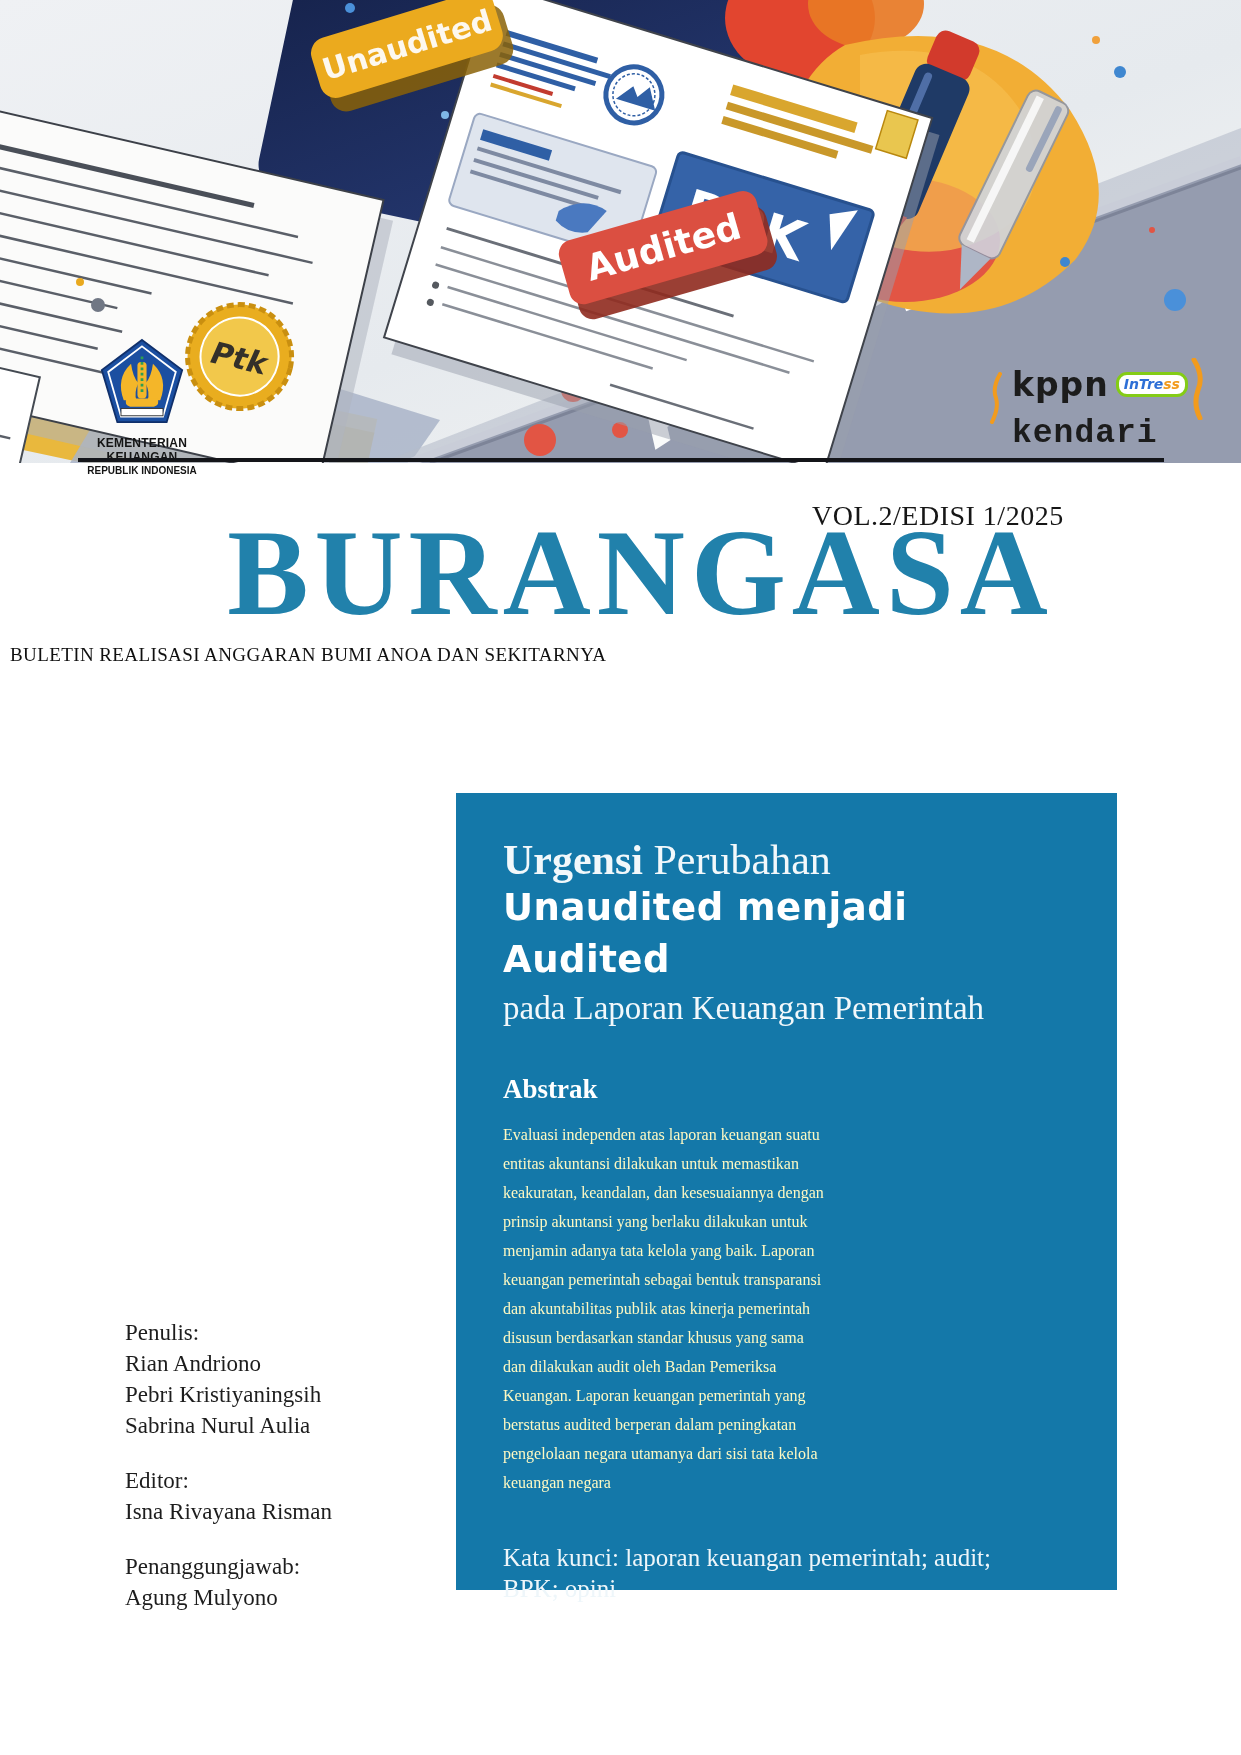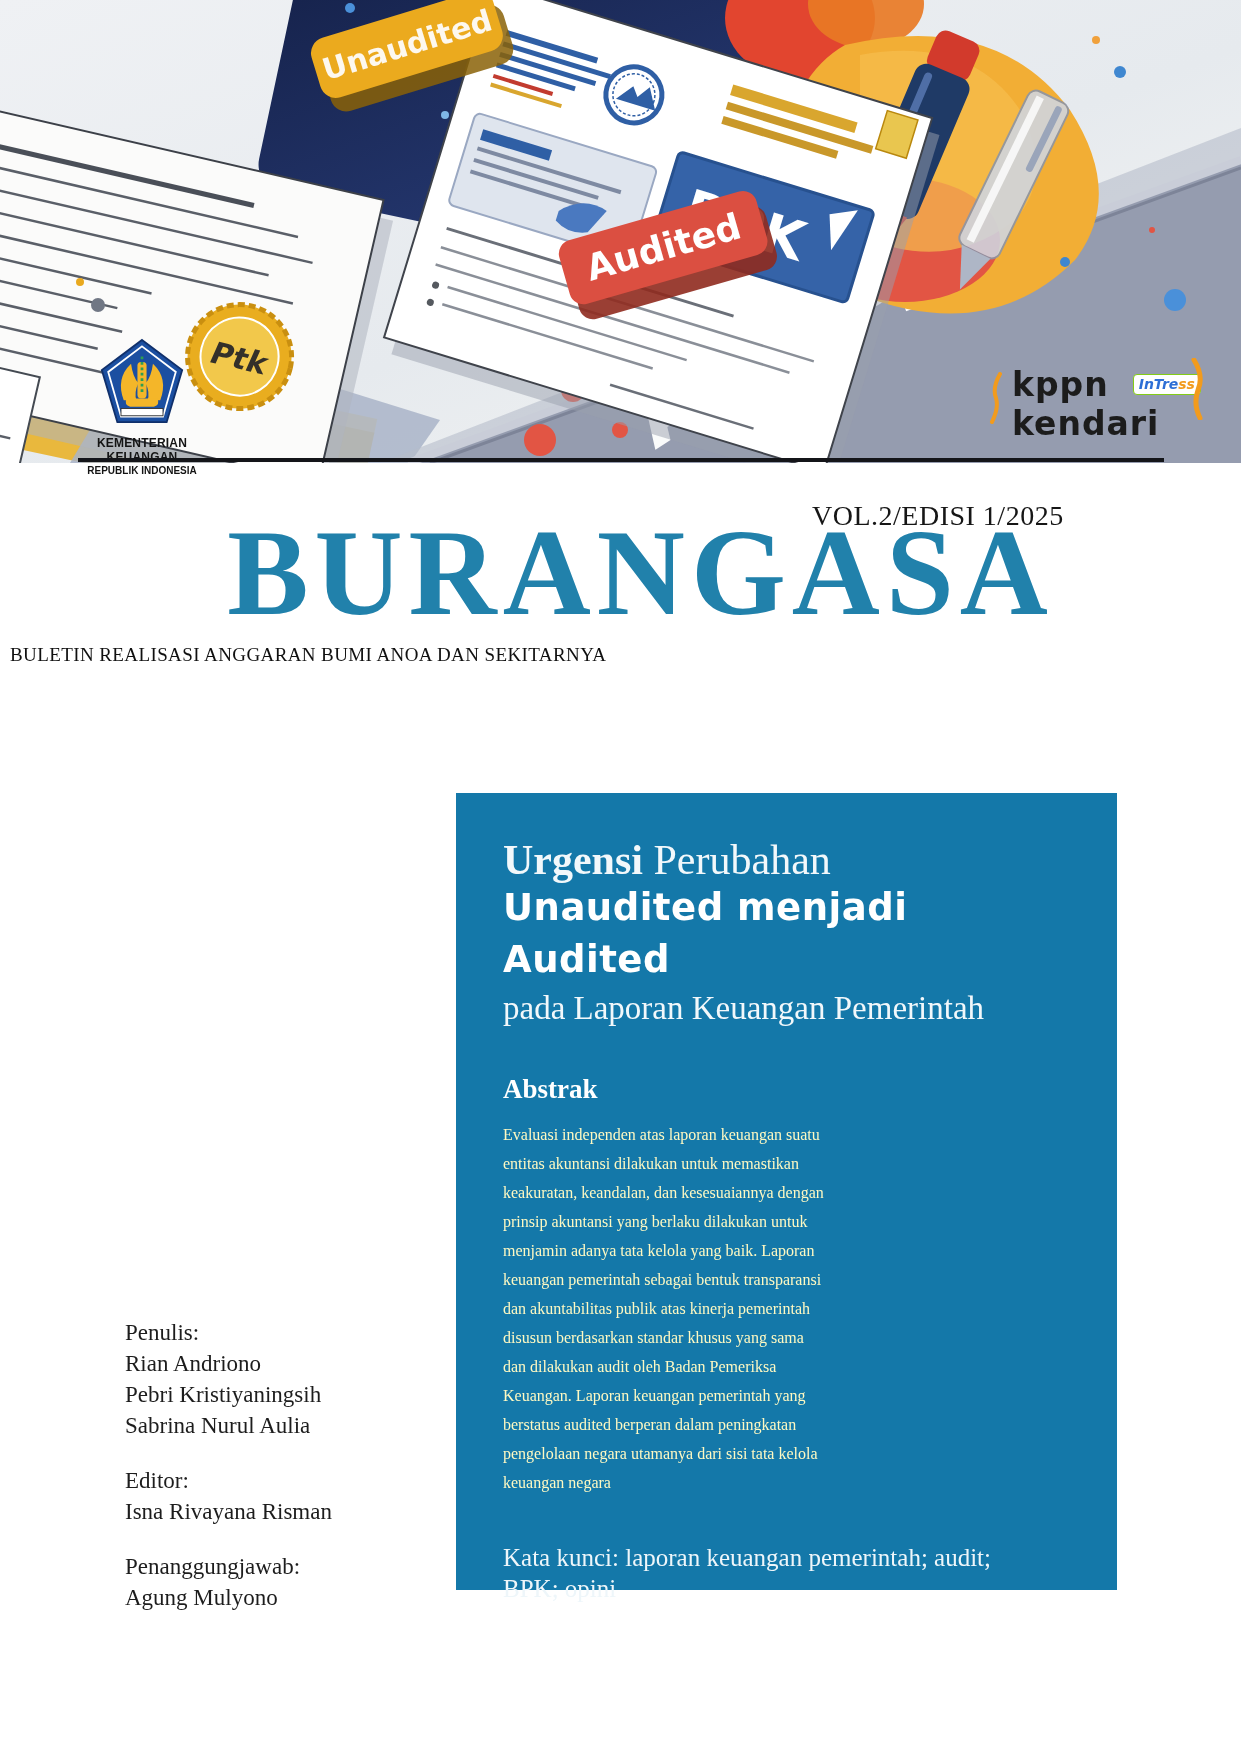--- a/index.html
+++ b/index.html
@@ -10,24 +10,24 @@
   
   .hero{position:absolute;left:0;top:0;width:1241px;height:463px;overflow:hidden;}
   .hero svg{display:block;}
   
   .masthead-left{position:absolute;left:62px;top:338px;width:160px;text-align:center;
     font-family:"Liberation Sans",sans-serif;}
   .ministry-1{font-size:12px;font-weight:bold;letter-spacing:.2px;color:#141414;margin-top:10px;}
   .ministry-2{font-size:10px;font-weight:bold;color:#141414;margin-top:1px;}
   .masthead-right{position:absolute;left:1012px;top:368px;width:170px;
     font-family:"DejaVu Sans",sans-serif;color:#1c1c1c;line-height:1;}
-  .kppn-row{display:flex;align-items:center;gap:24px;}
+  .kppn-row{display:flex;align-items:center;gap:7px;}
   .kppn-word{font-size:33px;font-weight:bold;letter-spacing:1px;}
-  .kendari-word{font-size:33px;font-weight:bold;letter-spacing:1px;margin-top:6px;}
-  .intress-badge{display:inline-block;border:1px solid #84cc16;border-radius:4px;
+  .kendari-word{font-size:33px;font-weight:bold;letter-spacing:1px;margin-top:16px;font-family:Liberation Mono, monospace;}
+  .intress-badge{display:inline-block;border:3px solid #84cc16;border-radius:11px;
     background:#fff;padding:0 5px 1px 5px;font-size:14px;font-style:italic;font-weight:bold;line-height:18px;}
   .intress-blue{color:#2D6FD6;}
   .intress-orange{color:#F29B1D;}
   .orn{position:absolute;}
   
   .rule{position:absolute;left:78px;top:458px;width:1086px;height:4px;background:#141519;}
   .edition{position:absolute;left:812px;top:500px;font-size:28px;color:#161616;
     font-family:"Liberation Serif",serif;letter-spacing:.5px;}
   
   .main-title{position:absolute;left:40px;top:498px;width:1201px;text-align:center;

